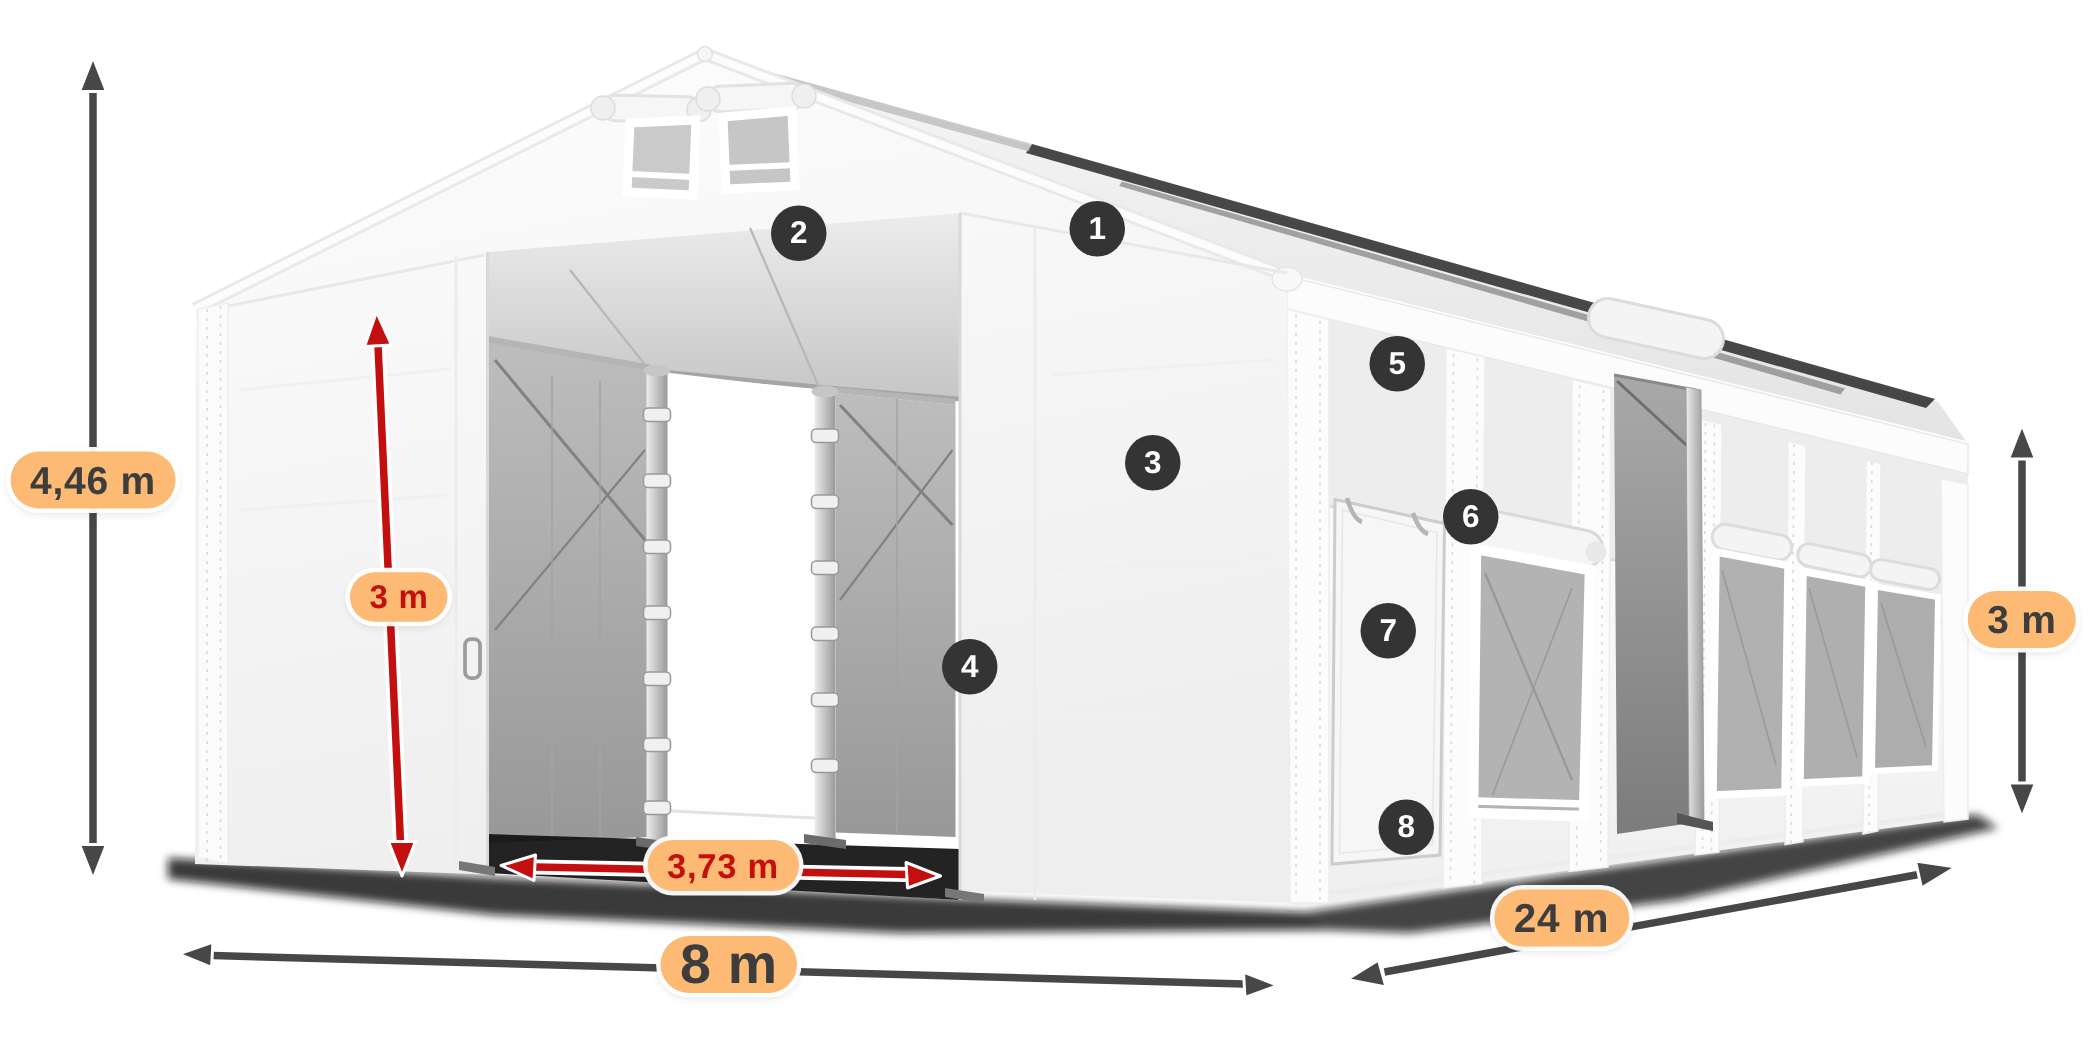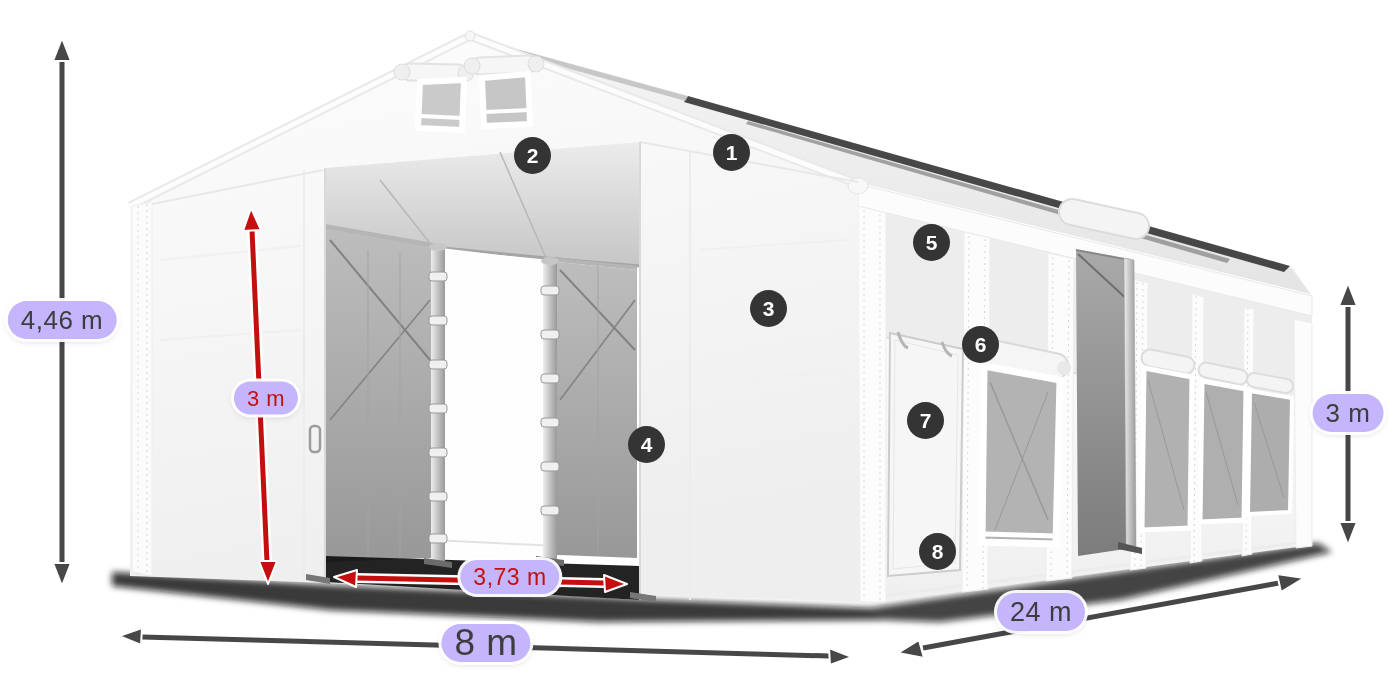--- a/index.html
+++ b/index.html
@@ -4,30 +4,30 @@
 <style>
   html,body{margin:0;padding:0;background:#fff;}
   .stage{
     position:relative;width:1400px;height:700px;background:#ffffff;
     font-family:"Liberation Sans",sans-serif;overflow:hidden;
   }
   .stage svg{position:absolute;left:0;top:0;}
   
   .pill{
     position:absolute;transform:translate(-50%,-50%);
-    background:#c4b5fd;border-radius:20px;height:38px;padding:0 13px;
+    background:#fdba74;border-radius:20px;height:38px;padding:0 13px;
     display:flex;align-items:center;justify-content:center;
-    font-weight:normal;white-space:nowrap;color:#3d3d3d;letter-spacing:.5px;
+    font-weight:bold;white-space:nowrap;color:#3d3d3d;letter-spacing:.5px;
     box-shadow:0 0 0 3px rgba(255,255,255,.95),0 2px 7px rgba(0,0,0,.18);
     z-index:5;
   }
   .pill-red{color:#c40f0f;}
   .p-total-height{left:62px;top:320px;font-size:26px;}
   .p-entrance-height{left:266px;top:398px;font-size:22px;height:33px;}
-  .p-entrance-width{left:510px;top:577px;font-size:23px;height:34px;}
+  .p-entrance-width{left:482px;top:577px;font-size:23px;height:34px;}
   .p-front-width{left:486px;top:643px;font-size:37px;}
   .p-length{left:1041px;top:612px;font-size:27px;}
   .p-side-height{left:1348px;top:413px;font-size:26px;}
   
   .badge{
     position:absolute;width:37px;height:37px;border-radius:50%;
     background:#343434;color:#fff;font-weight:bold;font-size:21px;
     display:flex;align-items:center;justify-content:center;z-index:4;
   }
   .c1{left:713px;top:134px}.c2{left:514px;top:137px}

